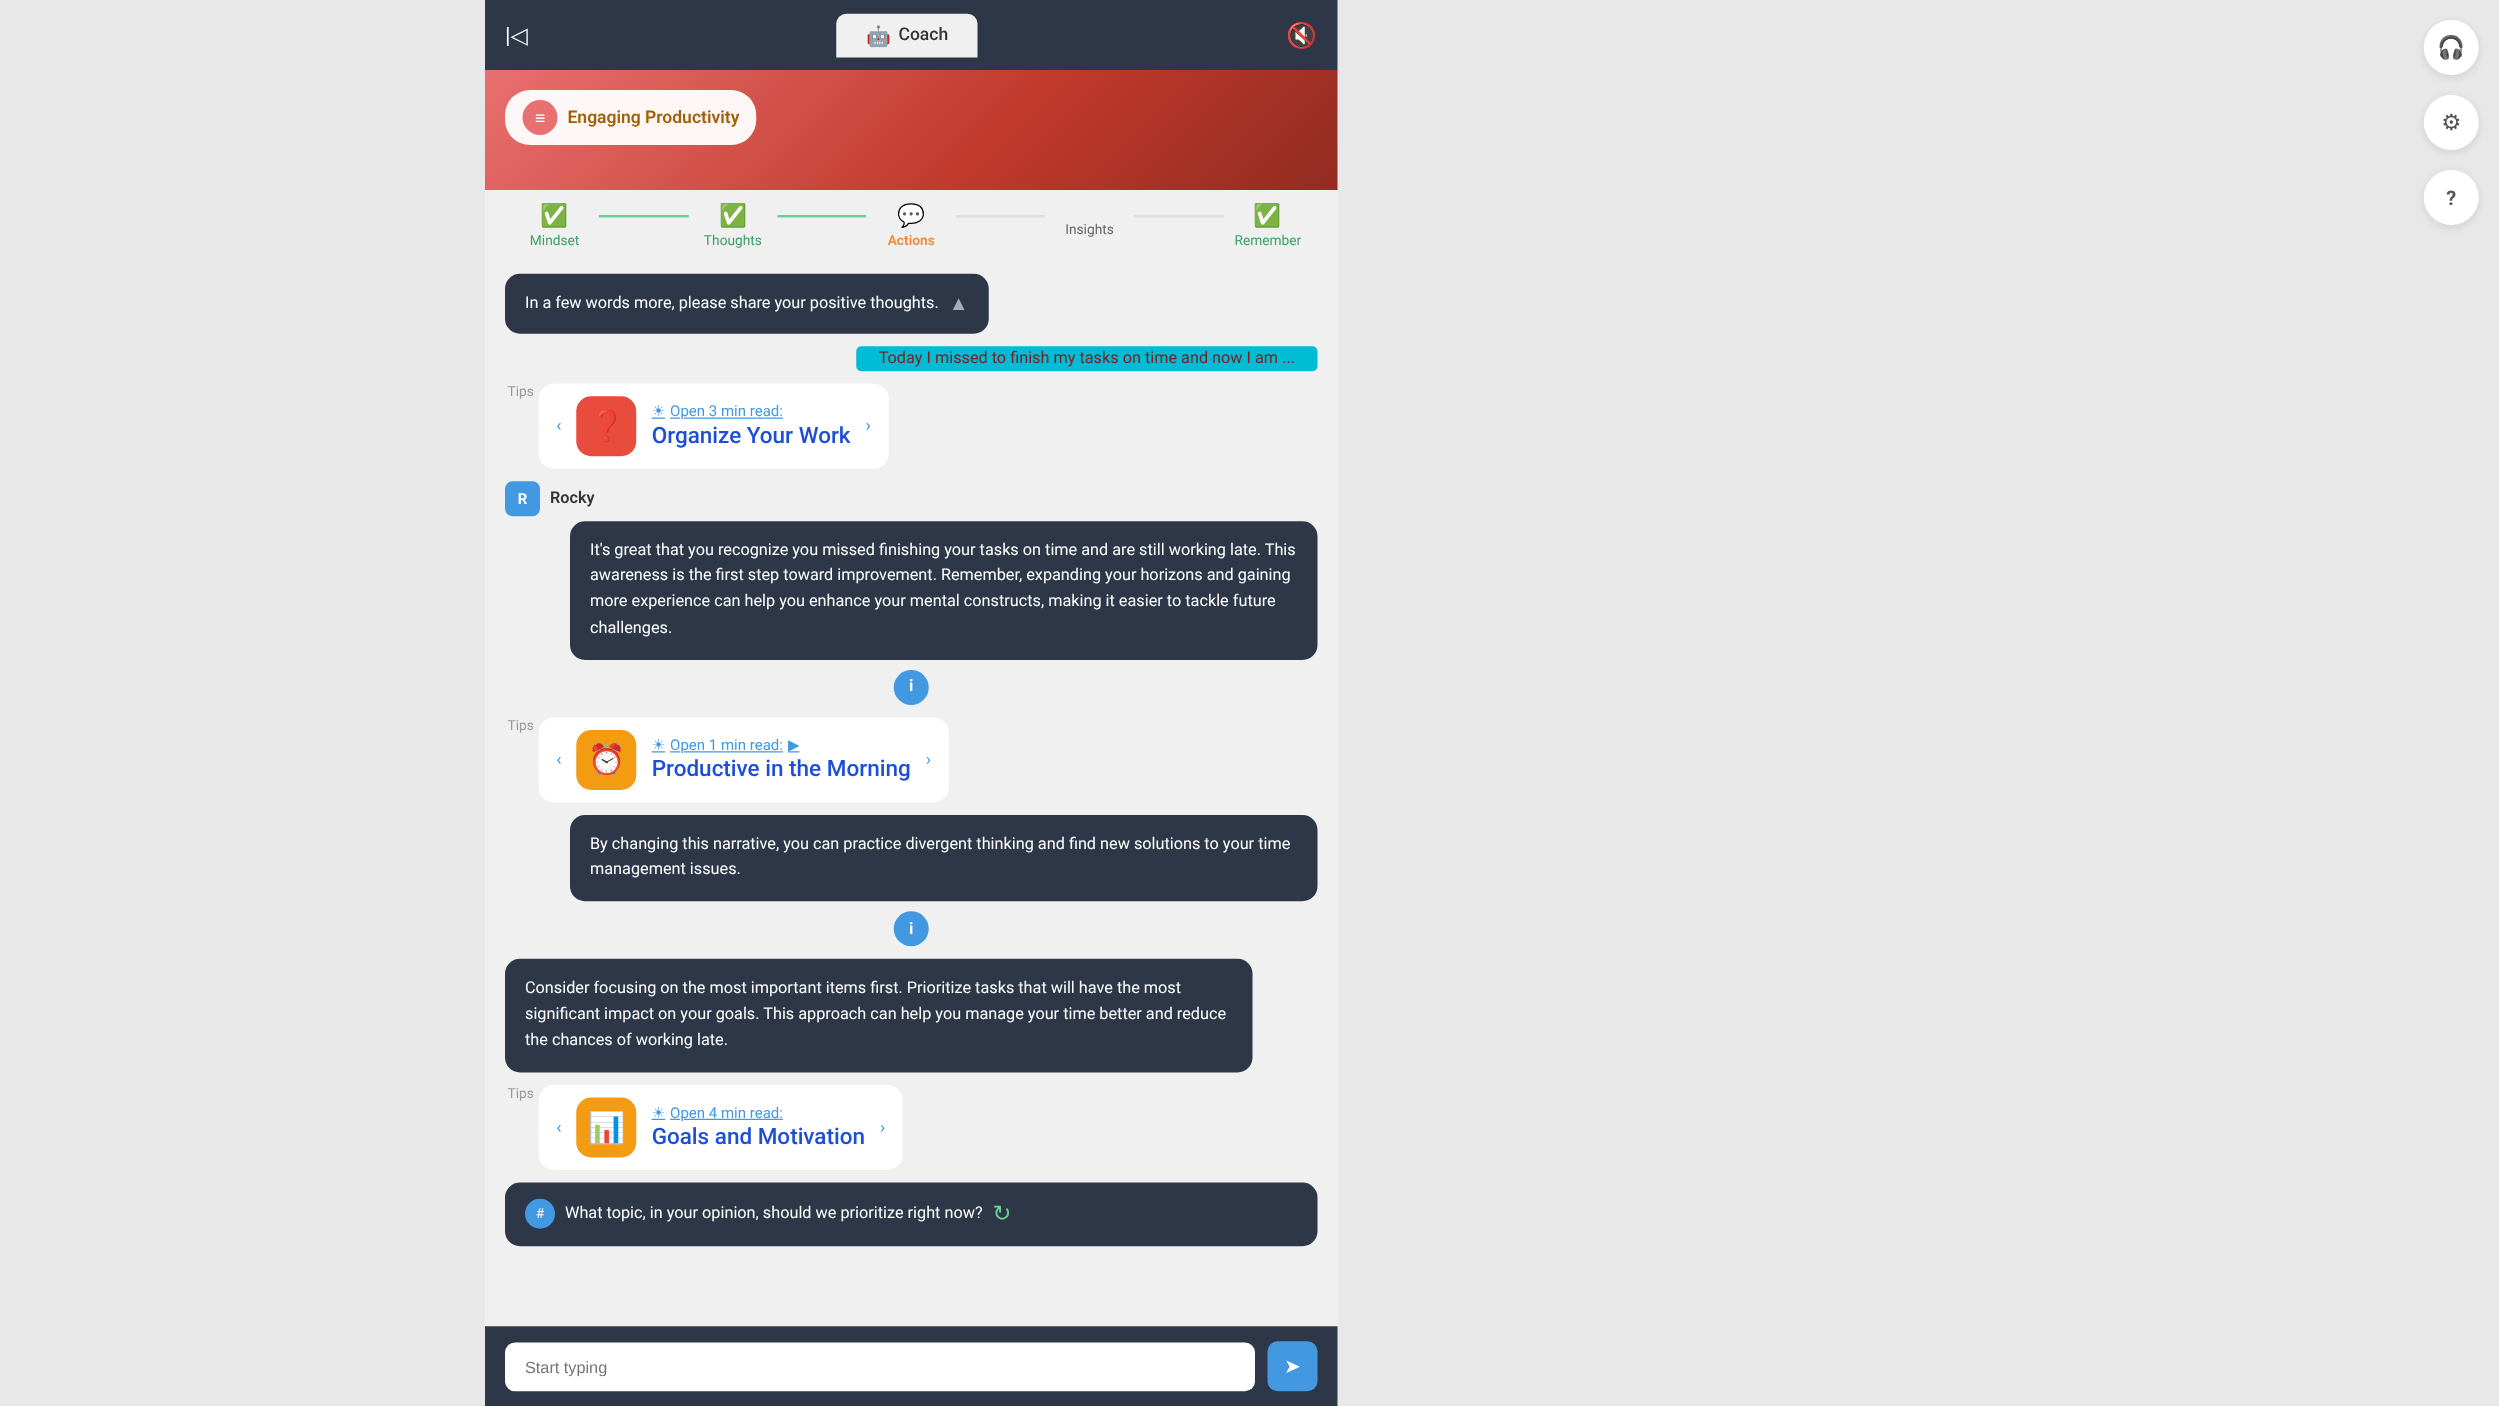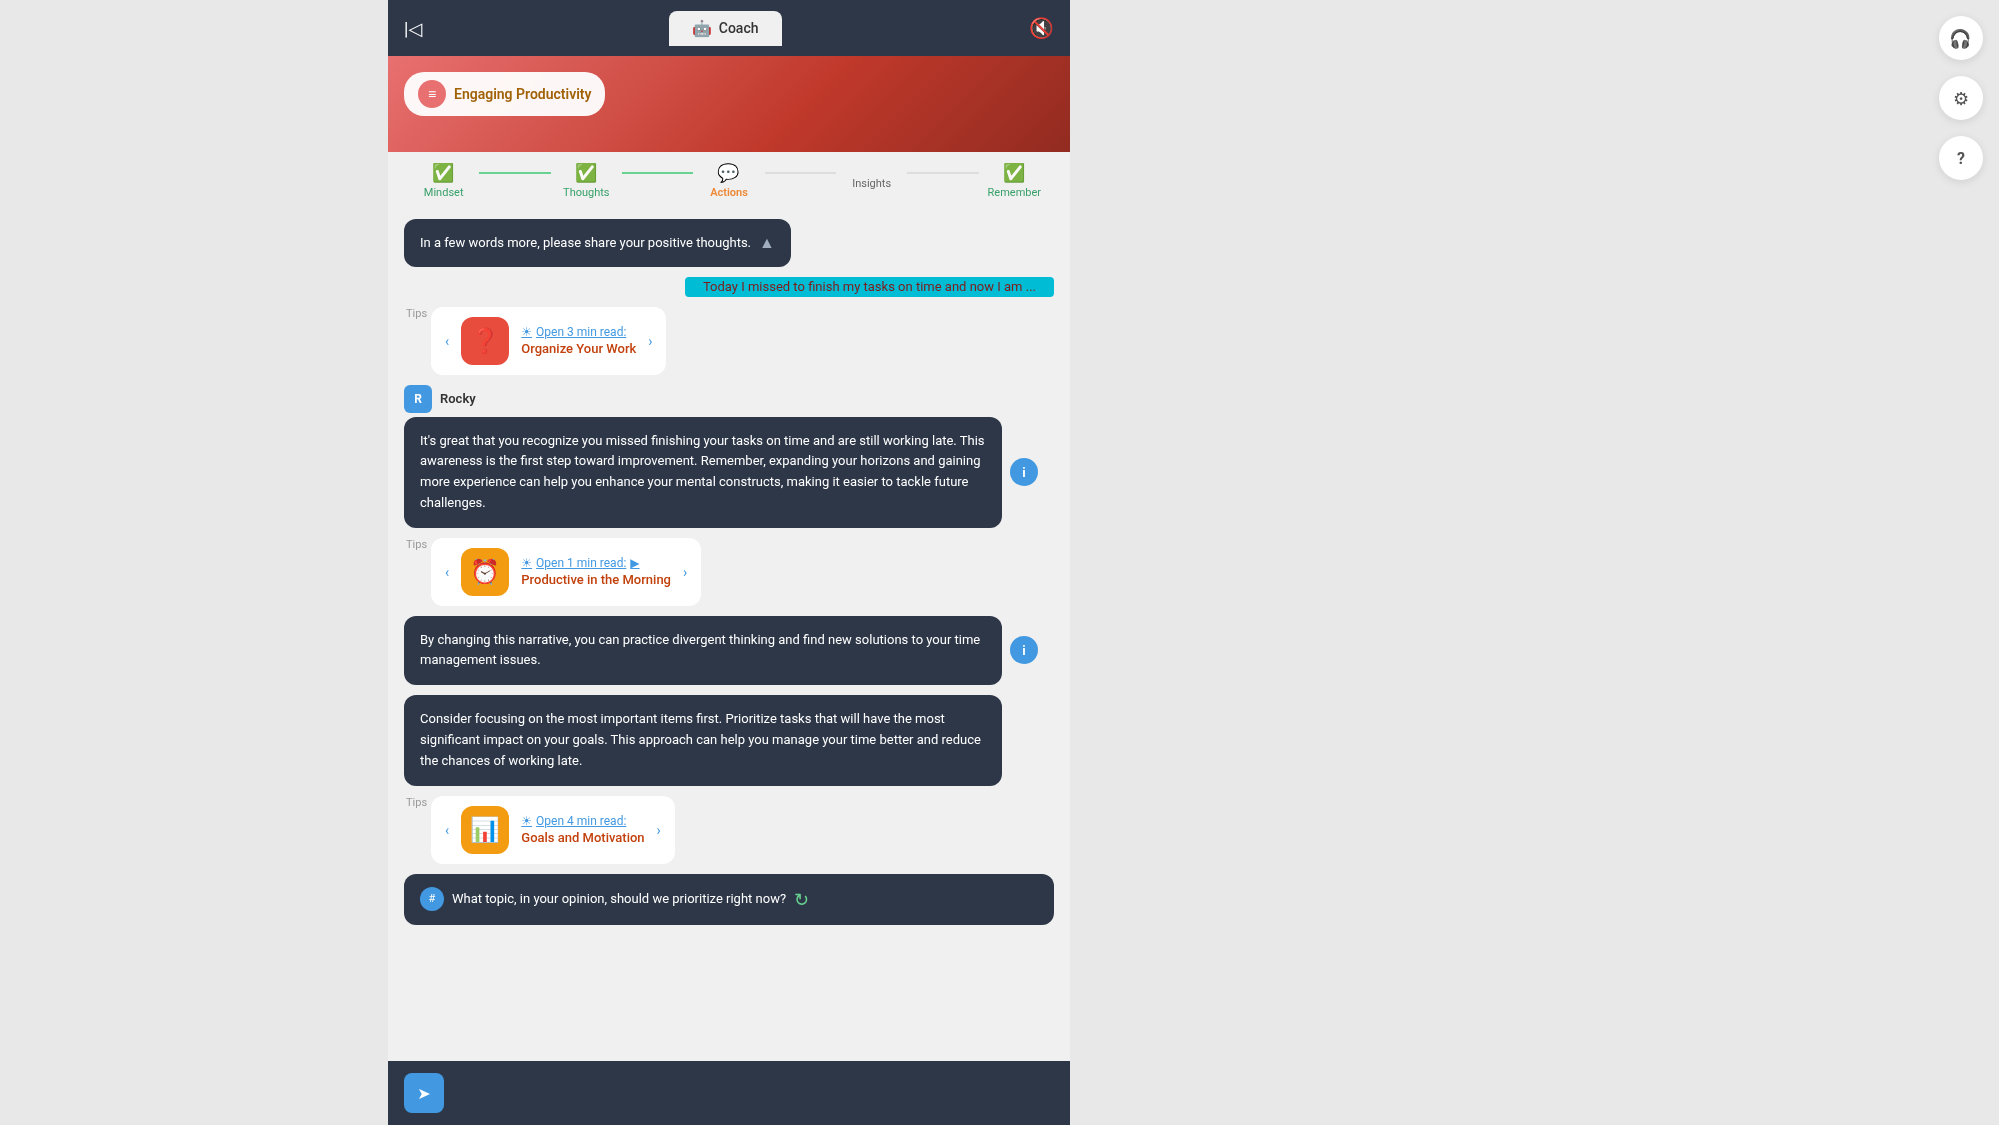--- a/index.html
+++ b/index.html
@@ -286,22 +286,22 @@
       color: #4299e1;
       font-size: 12px;
       text-decoration: underline;
       cursor: pointer;
       display: flex;
       align-items: center;
       gap: 4px;
     }
 
     .tips-title {
-      font-size: 13px;
-      color: #c2410c;
+      font-size: 18px;
+      color: #1d4ed8;
       font-weight: 500;
       margin-top: 2px;
       text-align: right;
     }
 
     .tips-nav-right {
       color: #4299e1;
       font-size: 14px;
       cursor: pointer;
       flex-shrink: 0;
@@ -358,20 +358,21 @@
       font-weight: bold;
       cursor: pointer;
       flex-shrink: 0;
       align-self: center;
     }
 
     .message-row {
       display: flex;
       align-items: flex-end;
       gap: 8px;
+      flex-direction: column;
     }
 
     .message-row .coach-bubble {
       flex: 1;
     }
 
     
     .question-bubble {
       background: #2d3748;
       color: white;
@@ -625,20 +626,21 @@
 
       <div class="question-bubble">
         <div class="question-icon">#</div>
         <span>What topic, in your opinion, should we prioritize right now?</span>
         <span class="refresh-icon">↻</span>
       </div>
 
     </div>
 
     <div class="input-area">
+      <input class="text-input" type="text" placeholder="Start typing" style="">
       <button class="send-btn">➤</button>
     </div>
 
   </div>
 
   <div class="right-sidebar">
     <div class="sidebar-btn">
       <span>🎧</span>
     </div>
     <div class="sidebar-btn">

